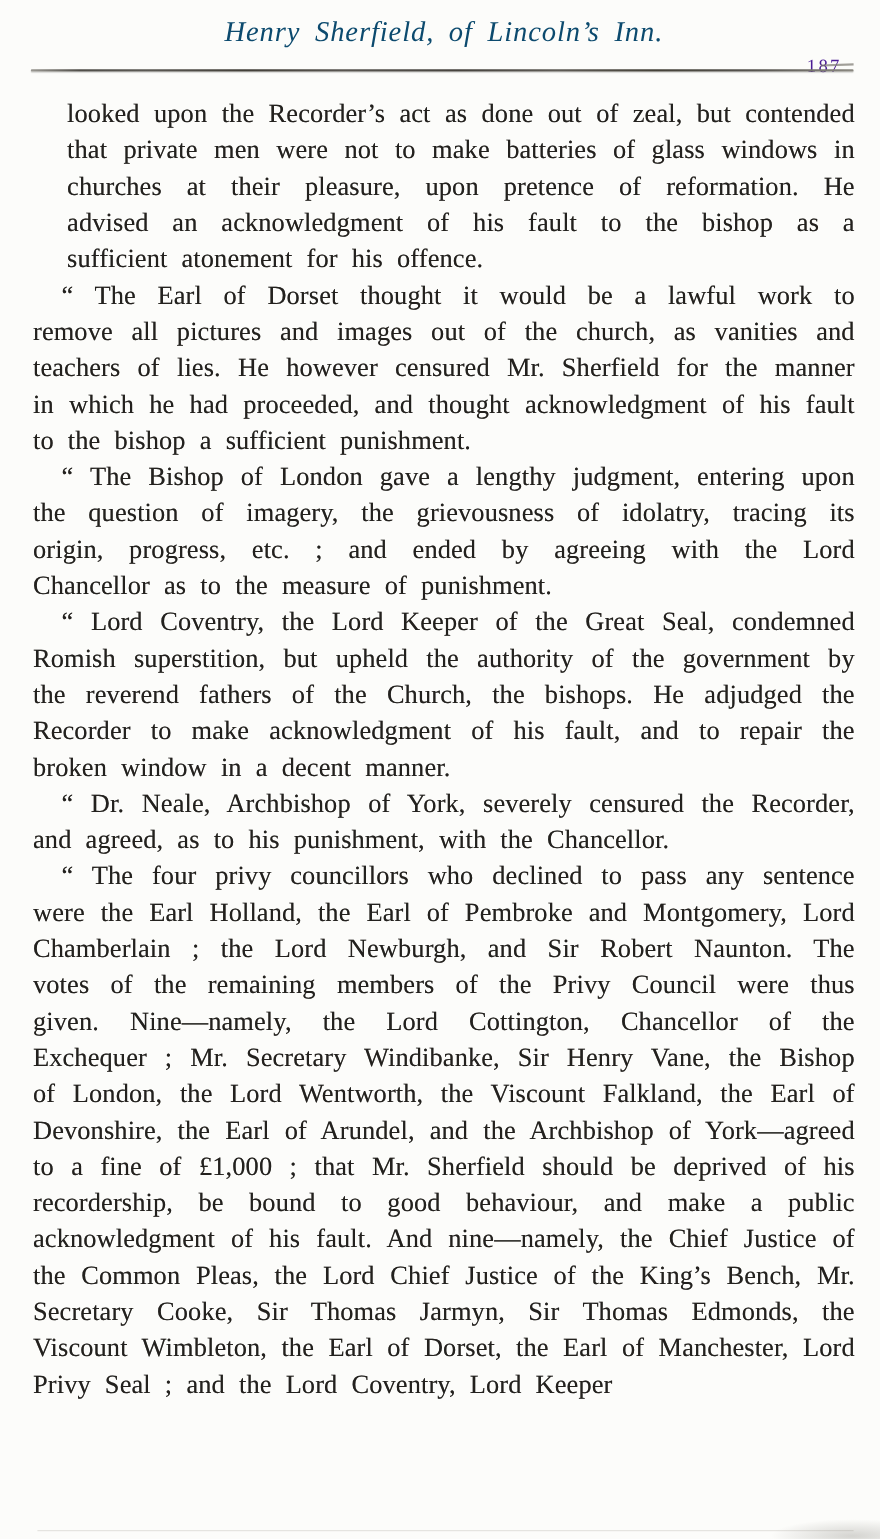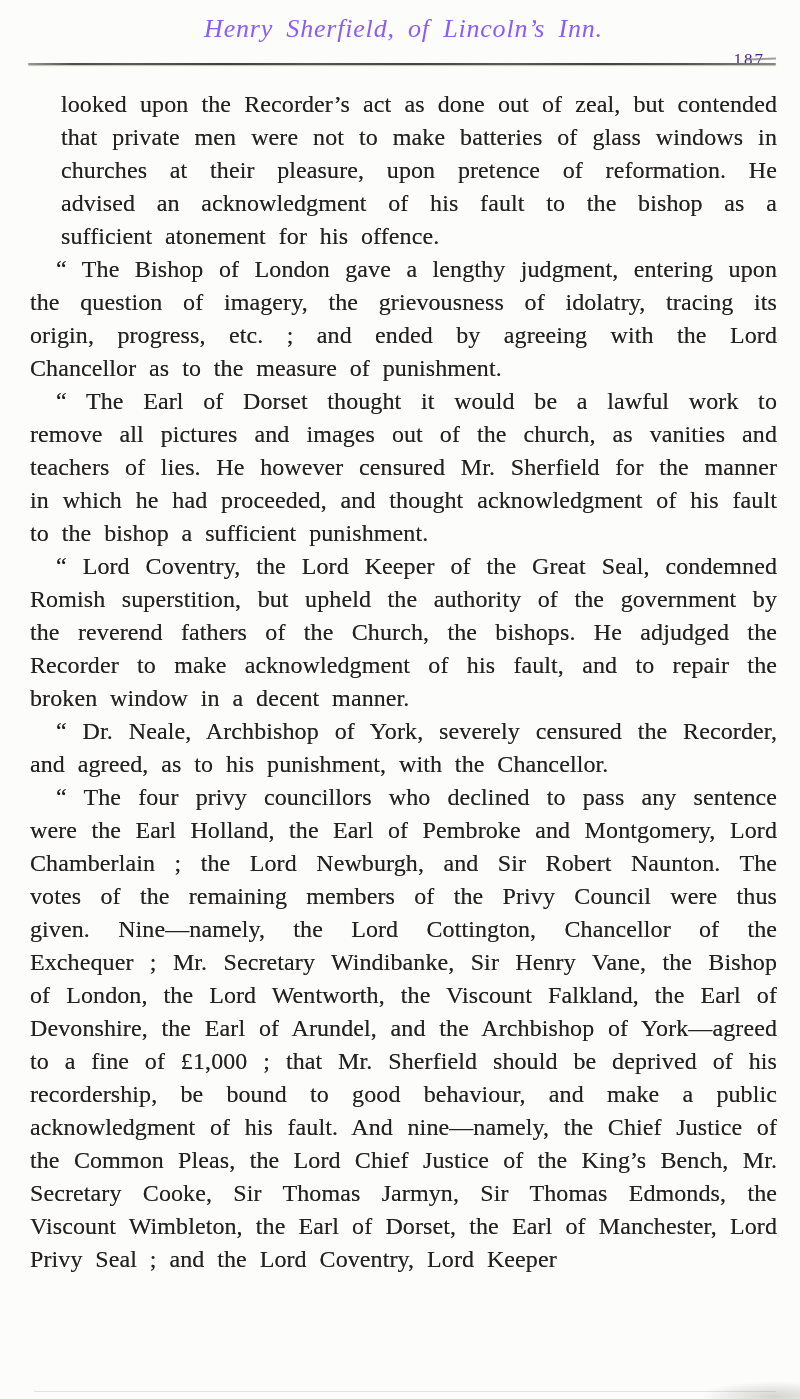--- a/index.html
+++ b/index.html
@@ -25,21 +25,21 @@
     width: 747px;
     height: 40px;
   }
   .header-title {
     display: block;
     text-align: center;
     font-style: italic;
     font-size: 26px;
     letter-spacing: 0.8px;
     word-spacing: 6px;
-    color: #8b5cf6;
+    color: #0c4a6e;
   }
   .page-number {
     position: absolute;
     top: 2px;
     right: 12px;
     font-size: 17px;
     letter-spacing: 2px;
     color: #4c1d95;
     font-variant-numeric: oldstyle-nums;
     margin-top: 34px;
@@ -115,22 +115,22 @@
   <div class="running-header">
     <span class="header-title">Henry Sherfield, of Lincoln’s Inn.</span>
     <span class="page-number">187</span>
   </div>
 
   <div class="header-rule"></div>
   <div class="header-rule-tick"></div>
 
   <div class="content">
     <p class="first">looked upon the Recorder’s act as done out of zeal, but contended that private men were not to make batteries of glass windows in churches at their pleasure, upon pretence of reformation.  He advised an acknowledgment of his fault to the bishop as a sufficient atonement for his offence.</p>
+    <p>“ The Earl of Dorset thought it would be a lawful work to remove all pictures and images out of the church, as vanities and teachers of lies.  He however censured Mr. Sherfield for the manner in which he had proceeded, and thought acknowledgment of his fault to the bishop a sufficient punishment.</p>
     <p>“ The Bishop of London gave a lengthy judgment, entering upon the question of imagery, the grievousness of idolatry, tracing its origin, progress, etc. ; and ended by agreeing with the Lord Chancellor as to the measure of punishment.</p>
-    <p>“ The Earl of Dorset thought it would be a lawful work to remove all pictures and images out of the church, as vanities and teachers of lies.  He however censured Mr. Sherfield for the manner in which he had proceeded, and thought acknowledgment of his fault to the bishop a sufficient punishment.</p>
     <p>“ Lord Coventry, the Lord Keeper of the Great Seal, condemned Romish superstition, but upheld the authority of the government by the reverend fathers of the Church, the bishops. He adjudged the Recorder to make acknowledgment of his fault, and to repair the broken window in a decent manner.</p>
     <p>“ Dr. Neale, Archbishop of York, severely censured the Recorder, and agreed, as to his punishment, with the Chancellor.</p>
     <p>“ The four privy councillors who declined to pass any sentence were the Earl Holland, the Earl of Pembroke and Montgomery, Lord Chamberlain ; the Lord Newburgh, and Sir Robert Naunton.  The votes of the remaining members of the Privy Council were thus given.  Nine—namely, the Lord Cottington, Chancellor of the Exchequer ; Mr. Secretary Windibanke, Sir Henry Vane, the Bishop of London, the Lord Wentworth, the Viscount Falkland, the Earl of Devonshire, the Earl of Arundel, and the Archbishop of York—agreed to a fine of £1,000 ; that Mr. Sherfield should be deprived of his recordership, be bound to good behaviour, and make a public acknowledgment of his fault.  And nine—namely, the Chief Justice of the Common Pleas, the Lord Chief Justice of the King’s Bench, Mr. Secretary Cooke, Sir Thomas Jarmyn, Sir Thomas Edmonds, the Viscount Wimbleton, the Earl of Dorset, the Earl of Manchester, Lord Privy Seal ; and the Lord Coventry, Lord Keeper</p>
   </div>
 
   <div class="bottom-rule"></div>
   <div class="bottom-smudge"></div>
 
 </div>
 

